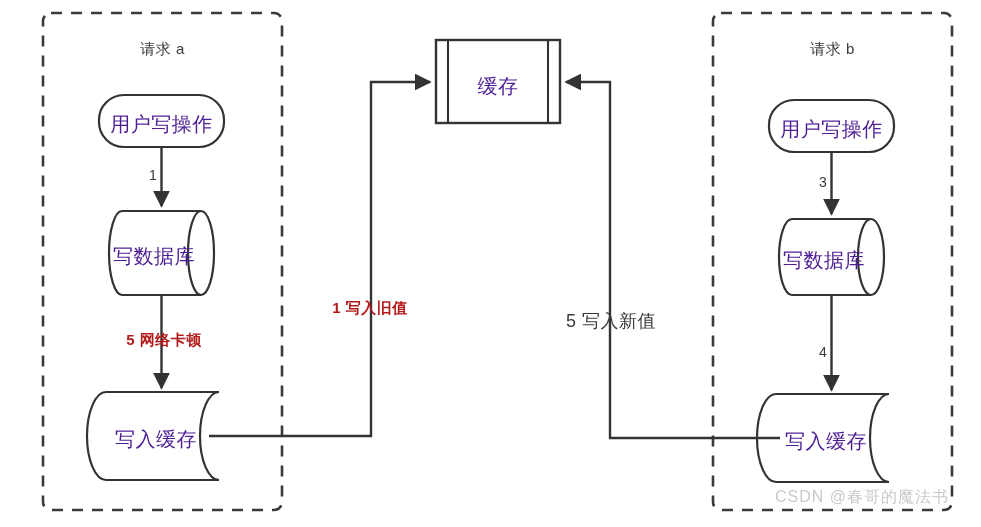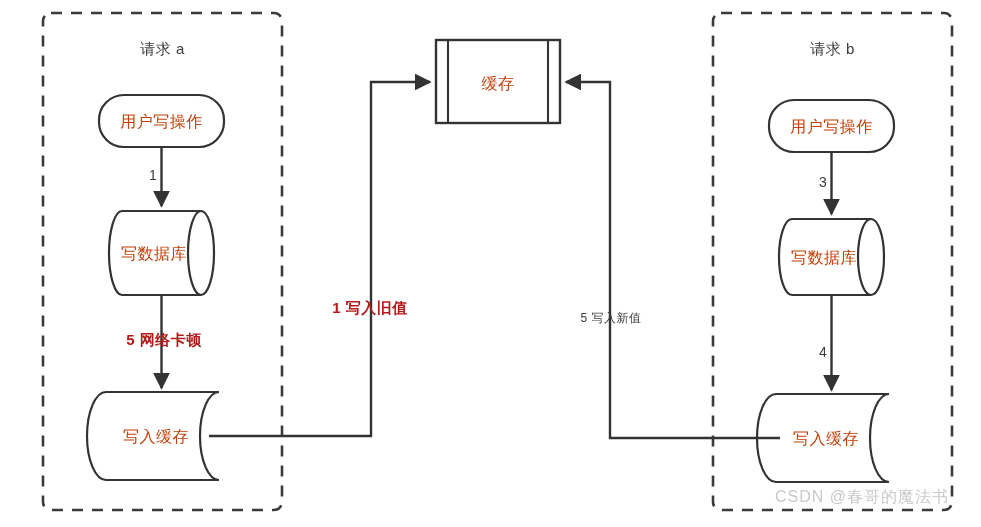--- a/index.html
+++ b/index.html
@@ -25,35 +25,35 @@
   .lbl {
     position: absolute;
     font-family: "Liberation Sans", "DejaVu Sans", sans-serif;
     color: #3b3b3b;
     white-space: nowrap;
     text-align: center;
     line-height: 1;
     user-select: none;
   }
   .node-text {
-    font-size: 16px;
-    color: #c2410c;
+    font-size: 20px;
+    color: #4c1d95;
     letter-spacing: 0.5px;
   }
   .panel-title {
     font-size: 15px;
     color: #3b3b3b;
     letter-spacing: 0.5px;
   }
   .seq-num {
     font-size: 14px;
     color: #3b3b3b;
   }
   .edge-label {
-    font-size: 12px;
+    font-size: 18px;
     color: #3b3b3b;
     letter-spacing: 0.5px;
   }
   .edge-label-red {
     font-size: 15px;
     color: #b41a1a;
     font-weight: bold;
     letter-spacing: 0.5px;
   }
   .watermark {

